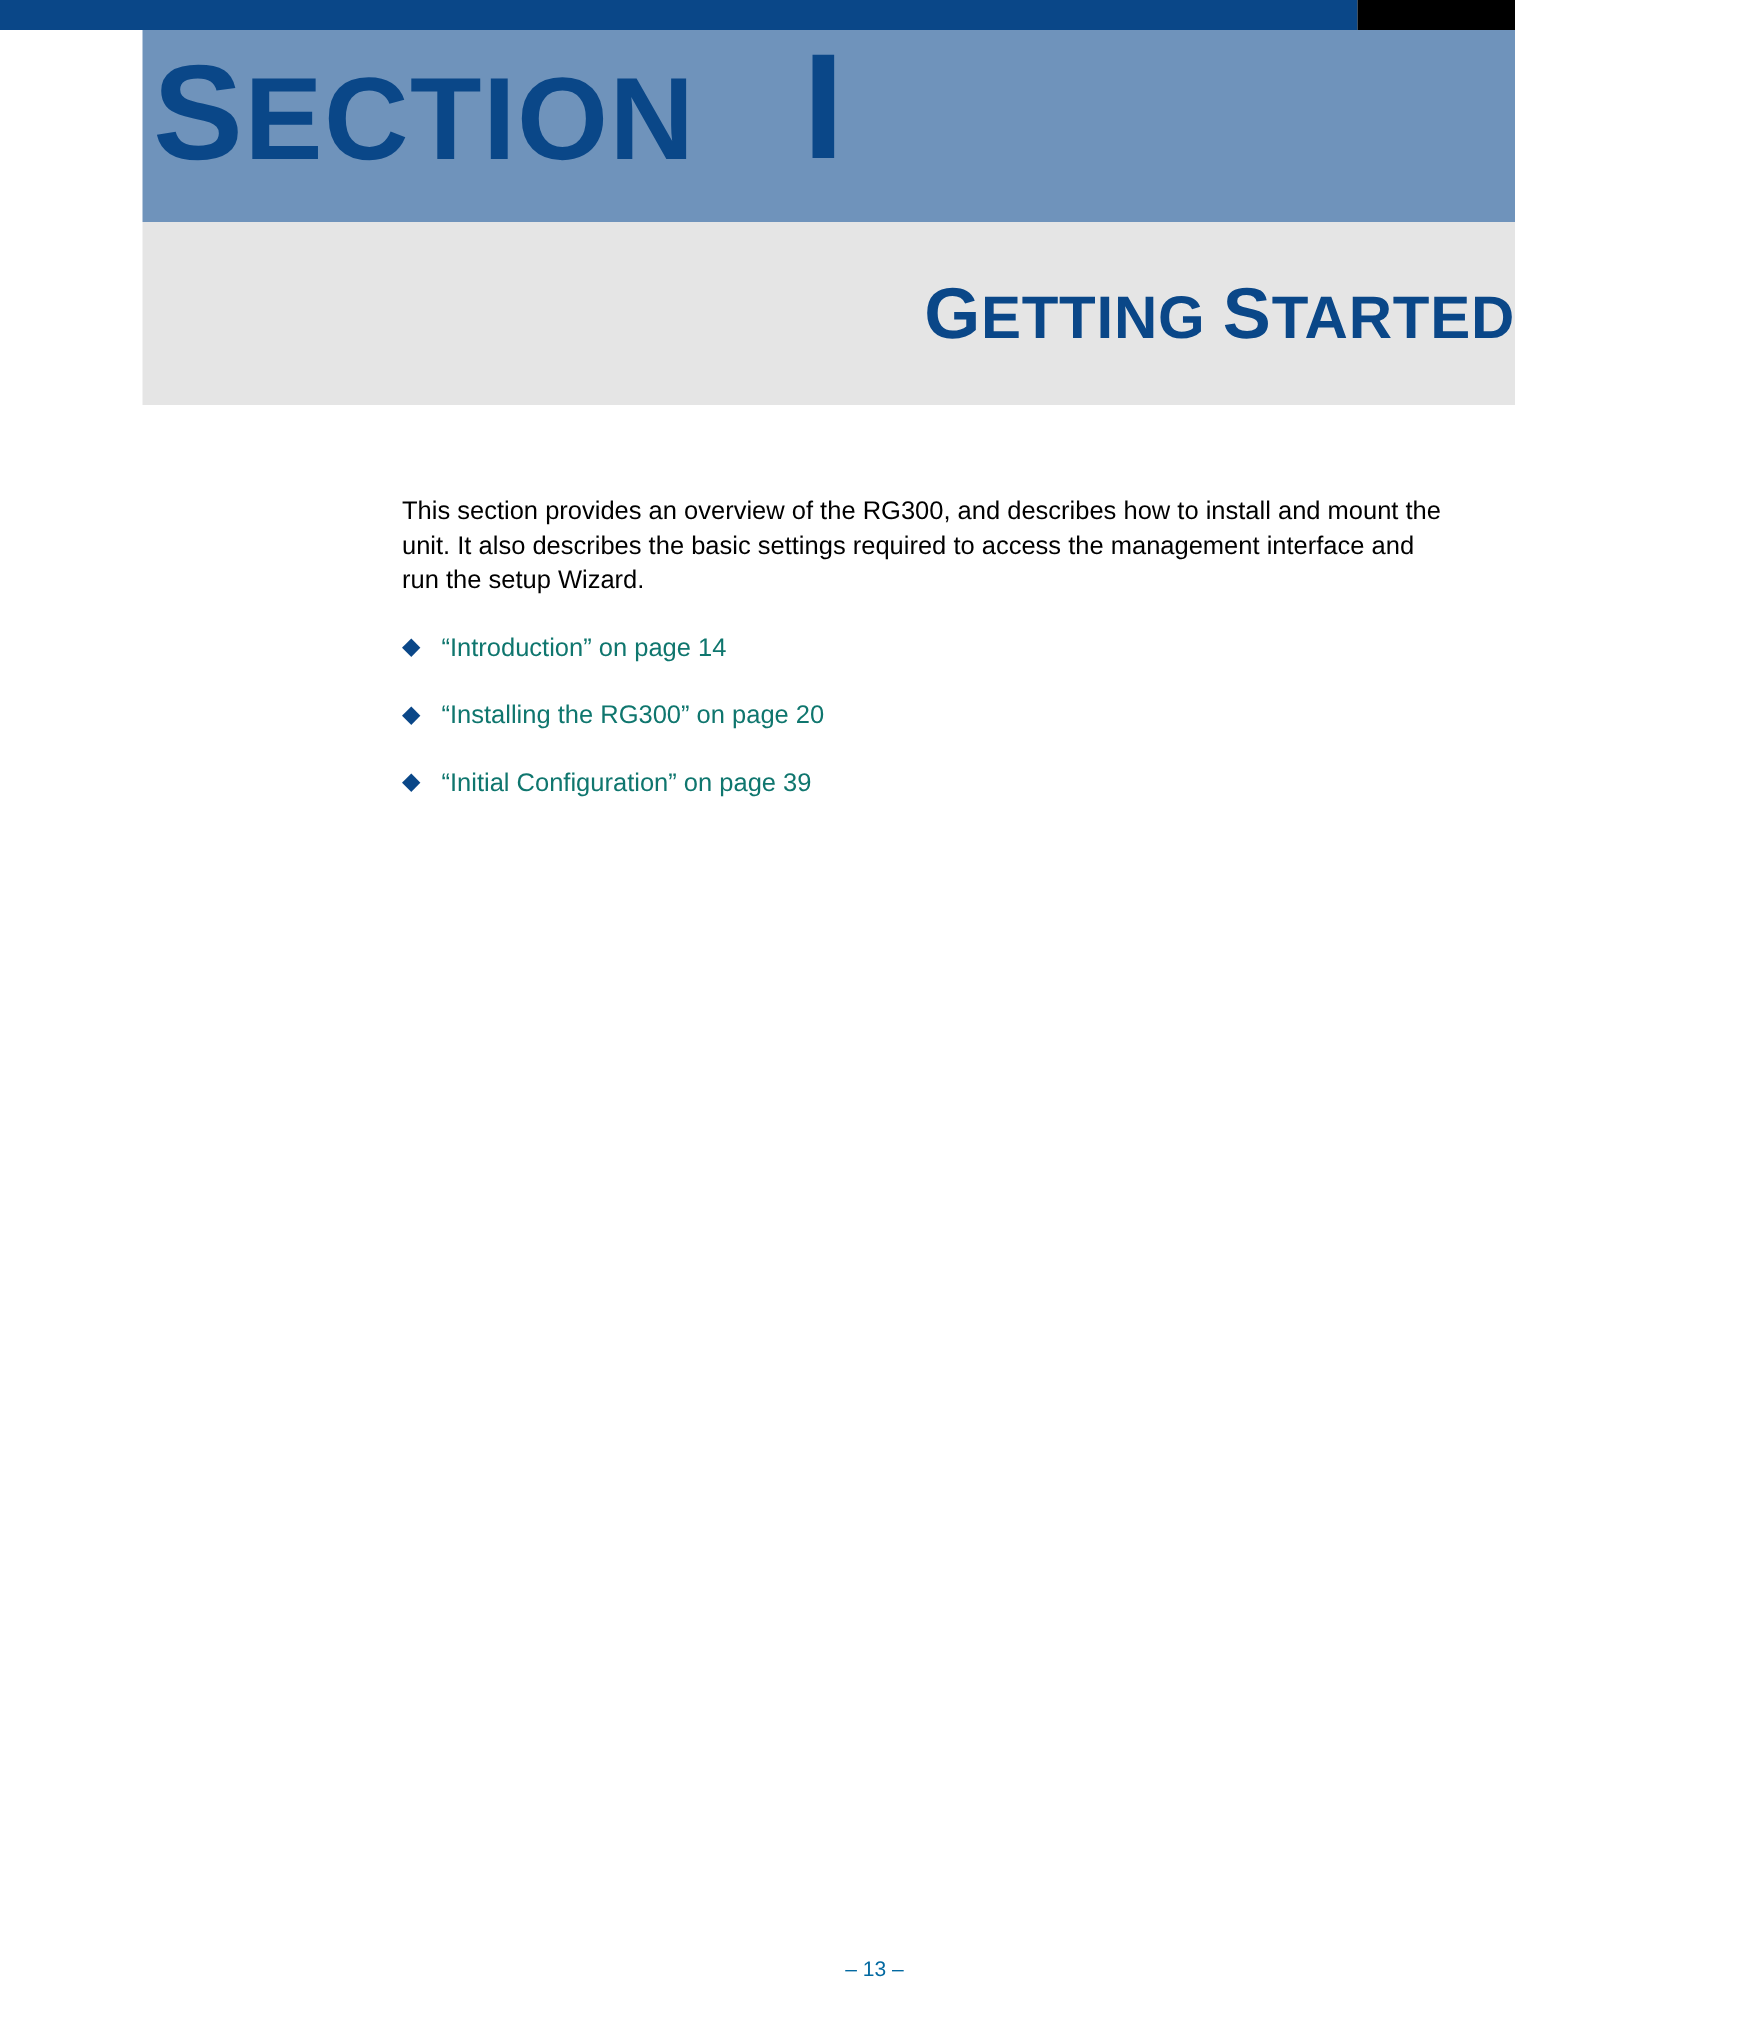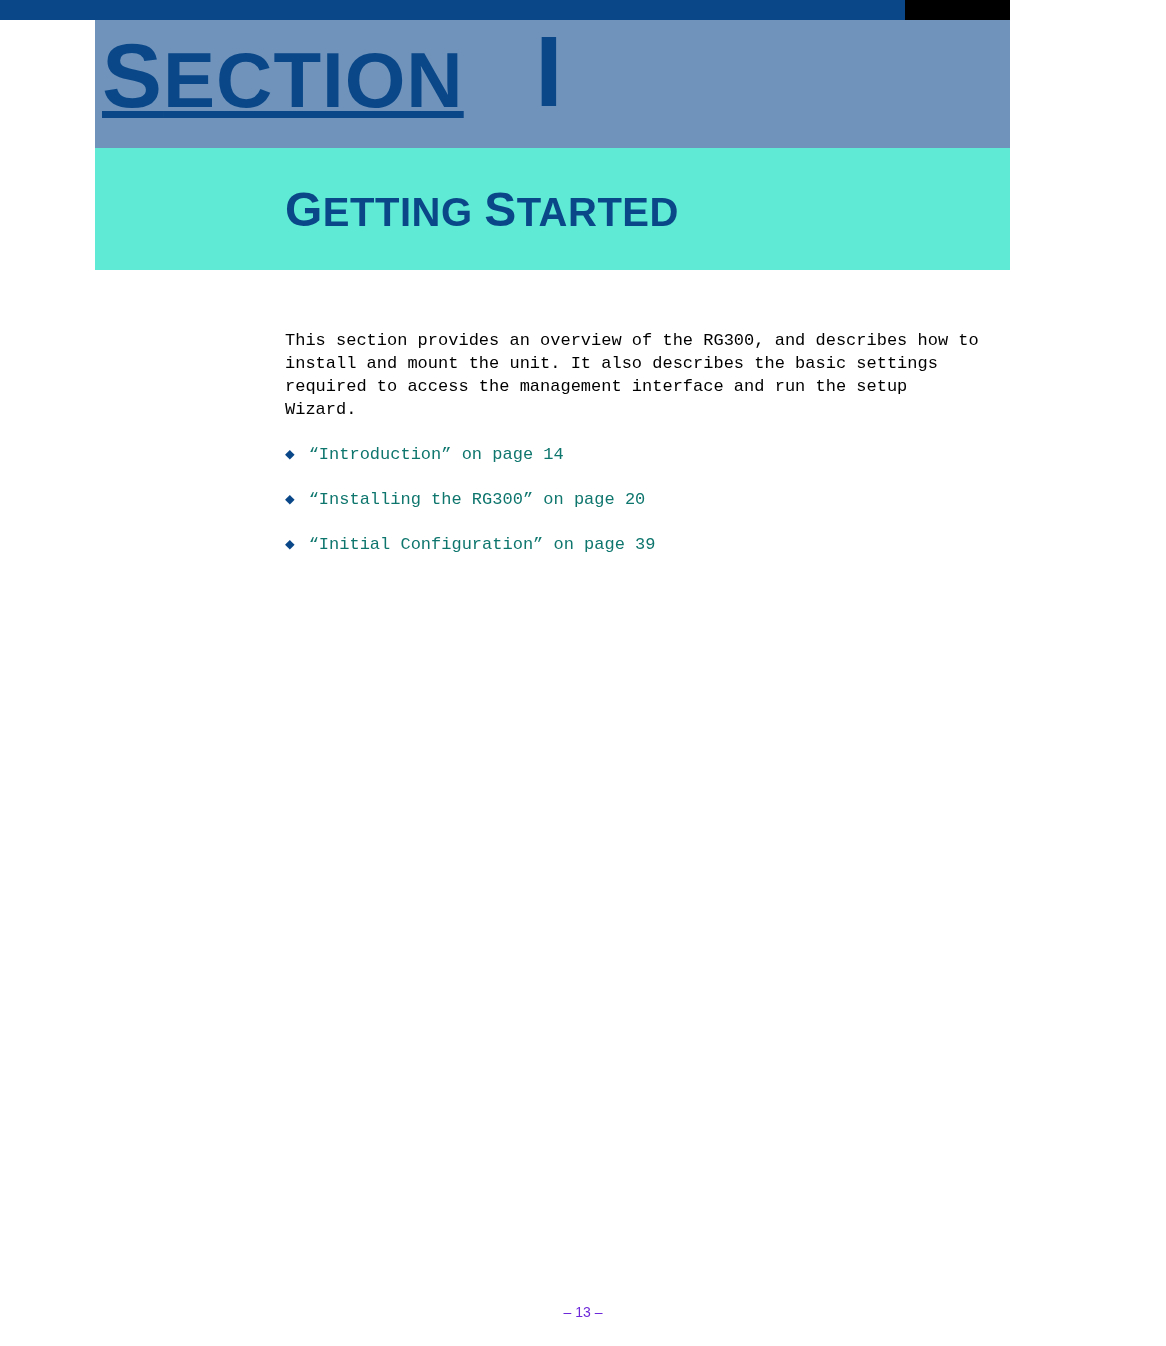--- a/index.html
+++ b/index.html
@@ -46,61 +46,60 @@
     .section-title-word1 {
       position: absolute;
       top: 25px;
       left: 102px;
       z-index: 3;
       color: #0a4788;
       font-family: Arial, sans-serif;
       font-weight: bold;
       font-size: 78px;
       letter-spacing: 1px;
-      text-decoration: underline;
     }
     .section-title-word1 .first-letter { font-size: 90px; }
     .section-title-word2 {
       position: absolute;
       top: 14px;
       left: 535px;
       z-index: 3;
       color: #0a4788;
       font-family: Arial, sans-serif;
       font-weight: bold;
       font-size: 100px;
     }
     .subtitle-bar {
       position: absolute;
       top: 148px;
       left: 95px;
       width: 915px;
       height: 122px;
-      background: #5eead4;
+      background: #e5e5e5;
       display: flex;
       align-items: center;
       padding-left: 190px;
+      justify-content: flex-end;
     }
     .subtitle-text {
       color: #0a4788;
       font-family: Arial, sans-serif;
       font-weight: bold;
       font-size: 40px;
       letter-spacing: 0.5px;
     }
     .subtitle-text .cap { font-size: 48px; }
     .body-content {
       position: absolute;
       top: 330px;
-      left: 285px;
+      left: 268px;
       width: 700px;
       color: #000000;
       font-size: 17px;
       line-height: 1.35;
-      font-family: Liberation Mono, monospace;
     }
     .para { margin-bottom: 22px; }
     .chapter-list {
       list-style: none;
     }
     .chapter-list li {
       margin-bottom: 22px;
       display: flex;
       align-items: flex-start;
     }
@@ -115,21 +114,21 @@
       color: #0f766e;
       font-size: 17px;
     }
     .page-number {
       position: absolute;
       bottom: 26px;
       left: 0;
       width: 1166px;
       text-align: center;
       font-size: 14px;
-      color: #6d28d9;
+      color: #0369a1;
     }
   </style>
 </head>
 <body>
 
 <div class="top-bar"></div>
 <div class="top-bar-black"></div>
 
 <div class="section-banner"></div>
 <div class="section-white-left"></div>

